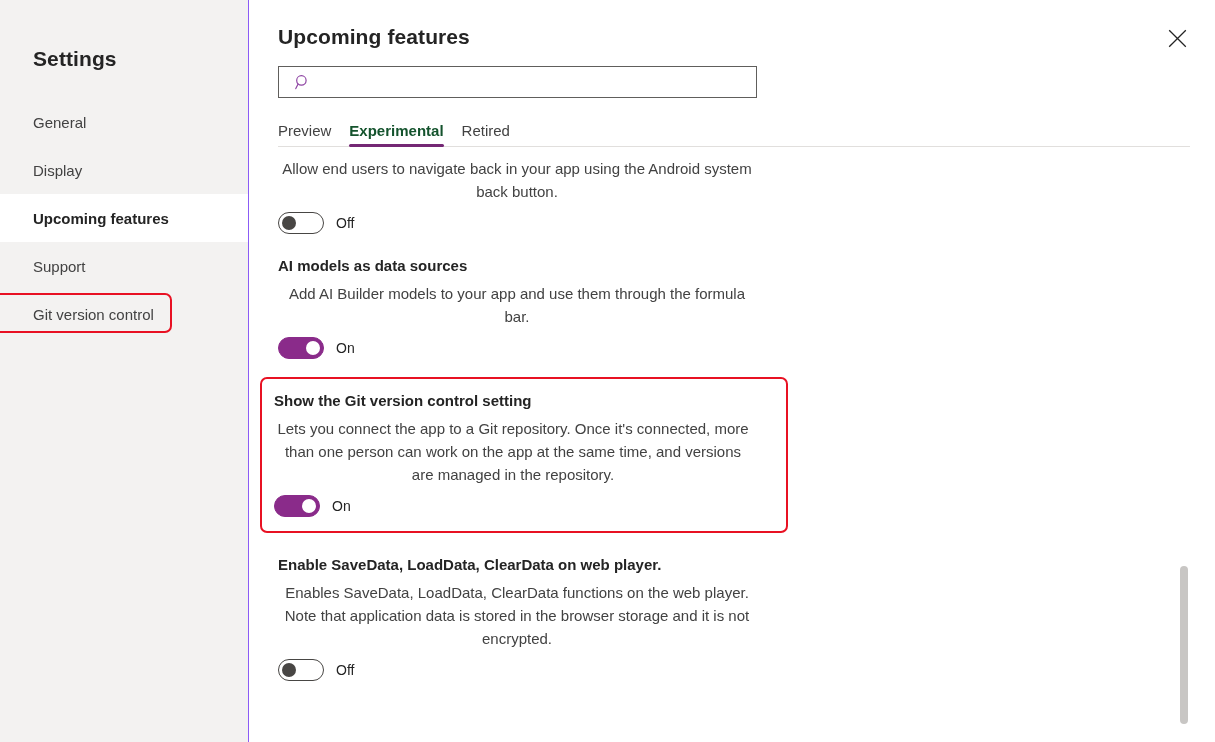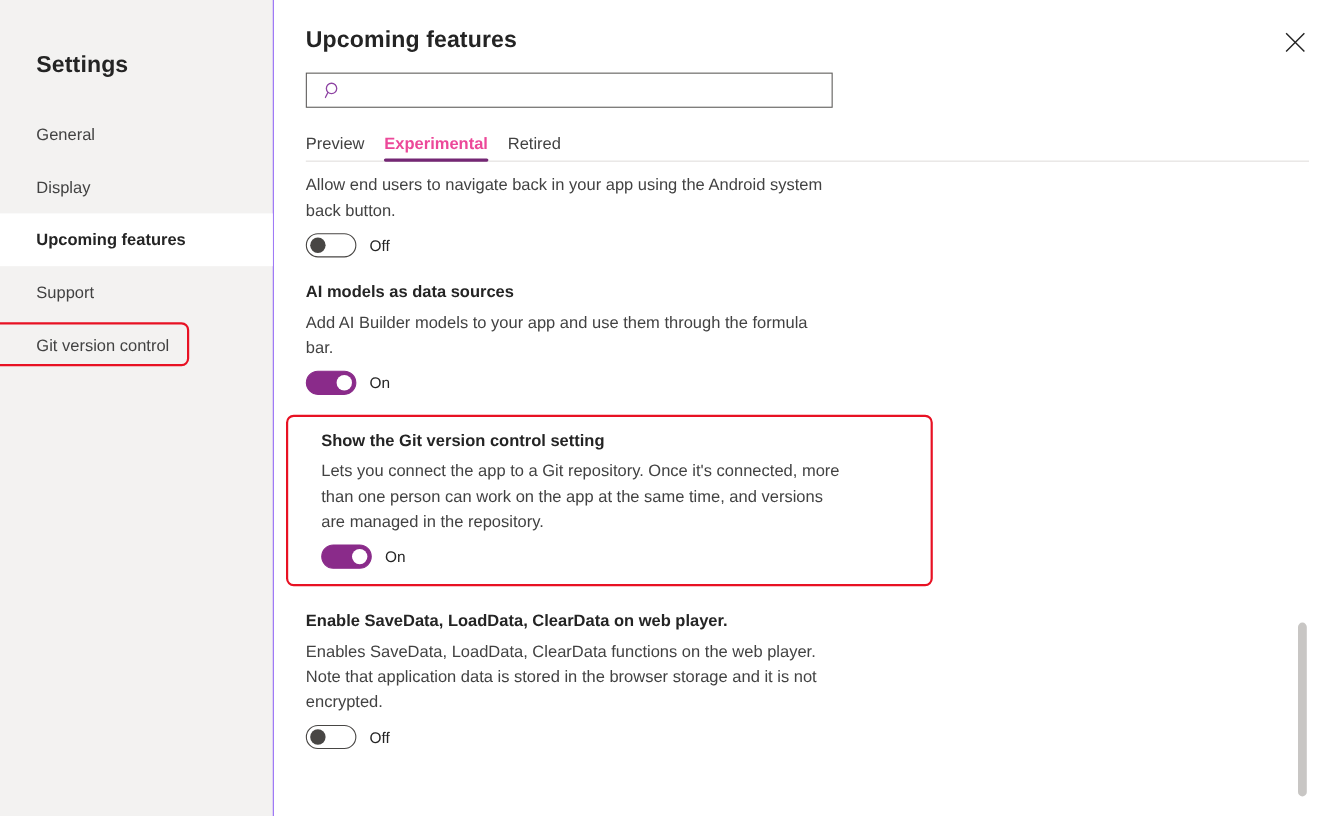--- a/index.html
+++ b/index.html
@@ -147,21 +147,21 @@
   .tab {
     font-size: 15px;
     color: #424242;
     padding-bottom: 6px;
     cursor: pointer;
     position: relative;
     line-height: 18px;
   }
   .tab.active {
     font-weight: 600;
-    color: #ec4899;
+    color: #14532d;
   }
   .tab.active::after {
     content: "";
     position: absolute;
     left: 0;
     right: 0;
     bottom: -1px;
     height: 3px;
     background: #742774;
     border-radius: 2px;
@@ -184,20 +184,21 @@
     color: #242424;
     margin: 0 0 6px 0;
     line-height: 20px;
   }
   .feature-desc {
     font-size: 15px;
     color: #424242;
     line-height: 23px;
     margin: 0;
     max-width: 478px;
+    text-align: center;
   }
   .toggle-row {
     display: flex;
     align-items: center;
     margin-top: 9px;
     cursor: pointer;
     width: fit-content;
   }
   .toggle {
     width: 46px;
@@ -240,23 +241,23 @@
   }
 
   
   .feature + .feature { margin-top: 22px; }
 
   
   .feature.highlight {
     border: 2px solid #e81123;
     border-radius: 7px;
     box-sizing: border-box;
-    padding: 12px 14px 14px 30px;
+    padding: 12px 14px 14px 12px;
     margin-left: -18px;
-    width: 588px;
+    width: 528px;
     margin-top: 18px;
   }
   .feature.highlight + .feature { }
 
   
   .scrollbar-track {
     position: absolute;
     right: 27px;
     top: 0;
     width: 8px;

